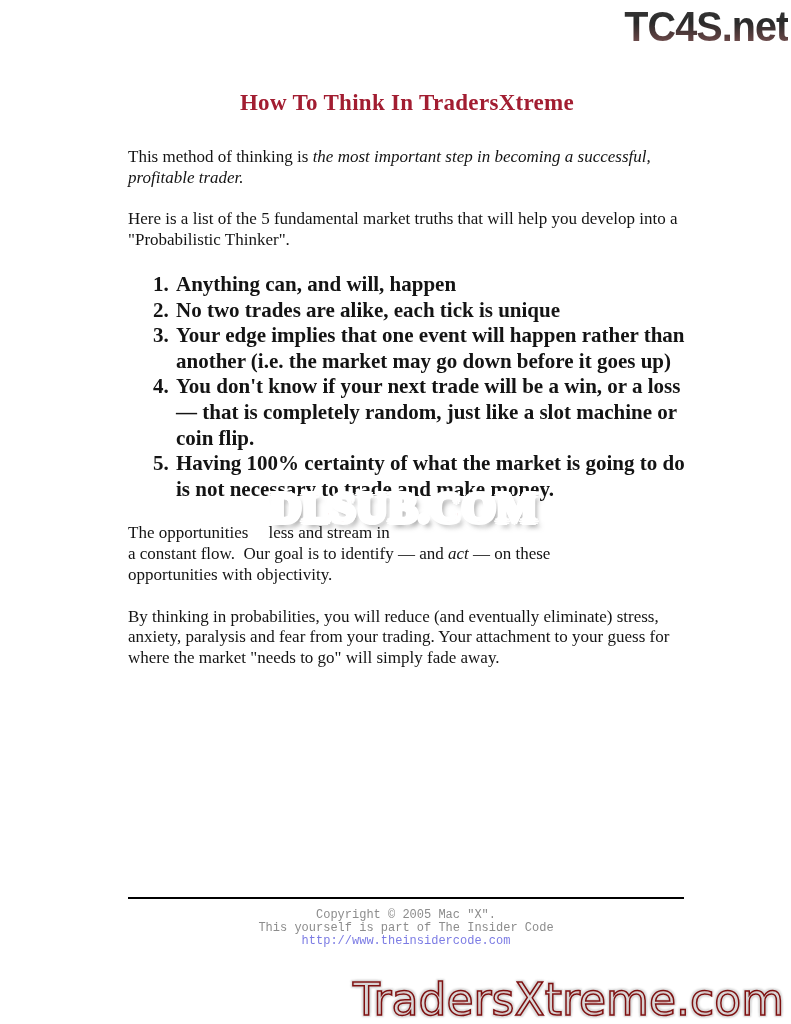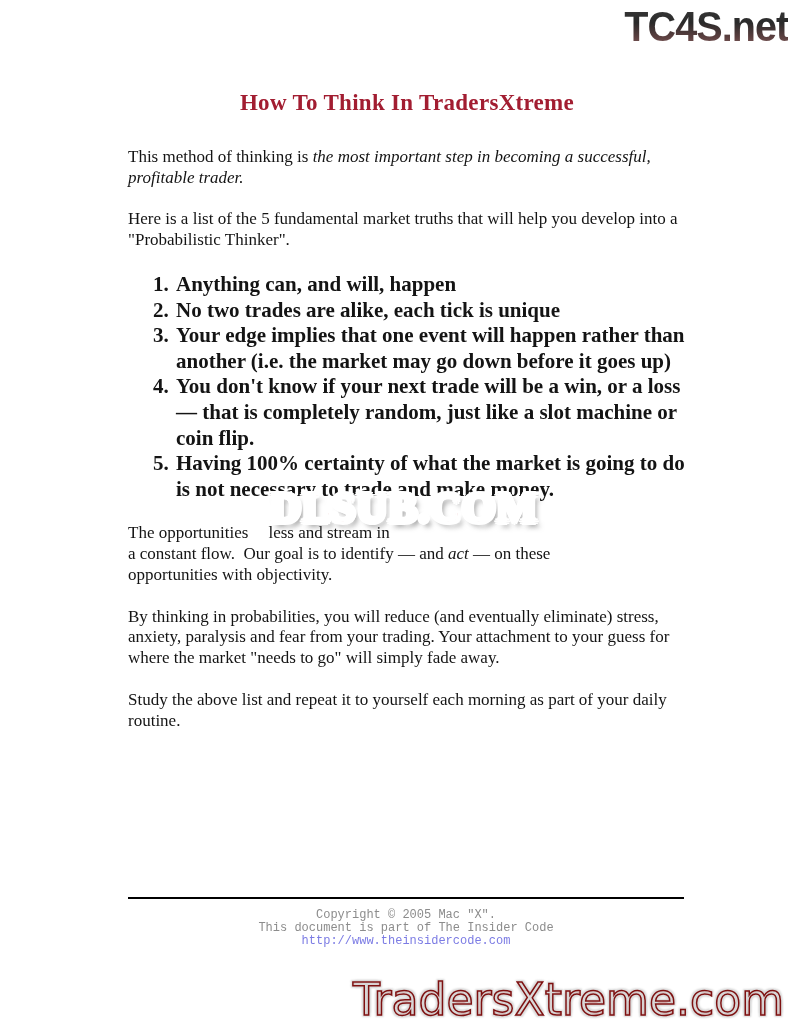--- a/index.html
+++ b/index.html
@@ -80,29 +80,28 @@
       <div class="line split">
           <span>The opportunities</span>
           <span>less and stream in</span>
         </div>
       <div class="line"><span>a constant flow.&nbsp; Our goal is to identify — and </span><em>act</em><span> — on these</span></div>
       <div class="line">opportunities with objectivity.</div>
     </div>
 
     <p class="body">By thinking in probabilities, you will reduce (and eventually eliminate) stress, anxiety, paralysis and fear from your trading. Your attachment to your guess for where the market "needs to go" will simply fade away.</p>
 
-    <p class="body">Study the above list and repeat it to yourself each morning as part of your daily routine.</p>
 
   </div>
 
   <div class="watermark">DLSUB.COM</div>
 
   <div class="rule"></div>
 
   <div class="footnote">
     <div>Copyright © 2005 Mac "X".</div>
-    <div>This document is part of The Insider Code</div>
+    <div>This yourself is part of The Insider Code</div>
     <a href="#">http://www.theinsidercode.com</a>
   </div>
 
   <div class="tx">TradersXtreme.com</div>
 
 </div>
 
 </body></html>

